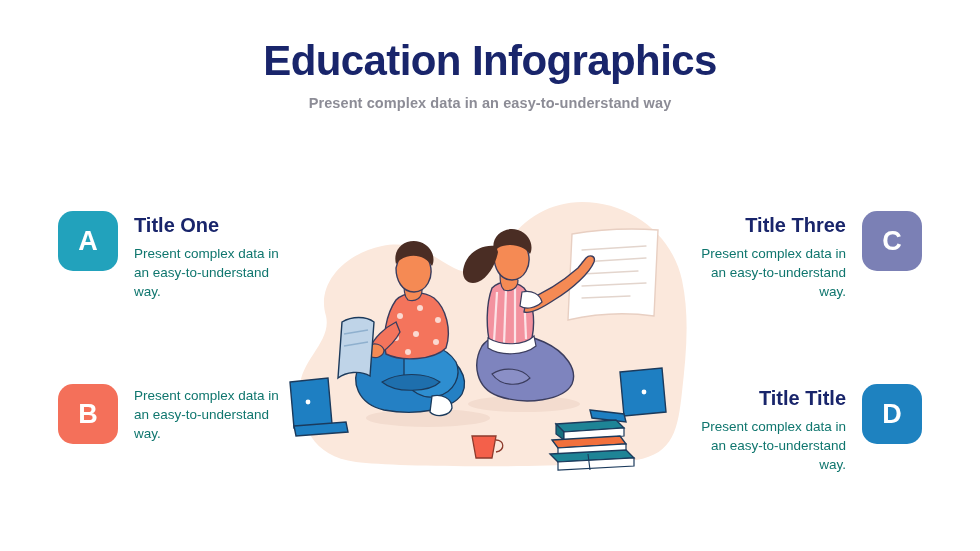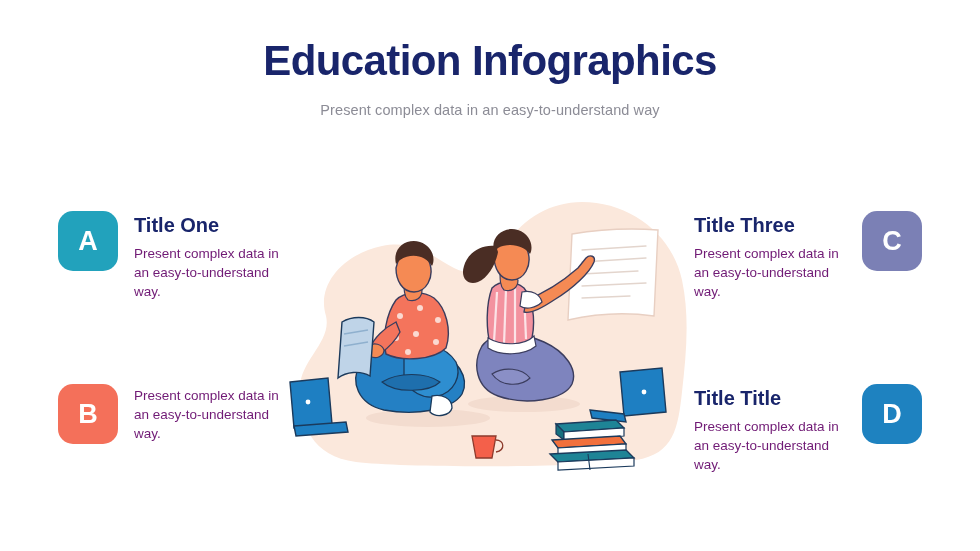--- a/index.html
+++ b/index.html
@@ -36,23 +36,23 @@
 
   .slide-title {
     font-size: 42px;
     font-weight: 700;
     color: #19256B;
     letter-spacing: -0.6px;
     line-height: 1.08;
   }
 
   .slide-subtitle {
-    margin-top: 19px;
+    margin-top: 12px;
     font-size: 14.5px;
-    font-weight: 400;
+    font-weight: 700;
     color: #8C8C96;
     letter-spacing: 0.1px;
   }
 
   
   .item {
     position: absolute;
     display: flex;
     align-items: flex-start;
     gap: 16px;
@@ -76,34 +76,34 @@
     font-weight: 700;
     line-height: 1;
   }
 
   .item-text {
     width: 152px;
     padding-top: 2px;
   }
 
   .item-c .item-text,
-  .item-d .item-text { text-align: left; margin-left: 32px; }
+  .item-d .item-text { text-align: right; margin-left: 32px; }
 
   .item-title {
     font-size: 20px;
     font-weight: 700;
     color: #19256B;
     line-height: 1.2;
     margin-bottom: 7px;
   }
 
   .item-desc {
     font-size: 13.5px;
     font-weight: 400;
-    color: #701a75;
+    color: #0f766e;
     line-height: 1.42;
   }
 
   
   .illustration {
     position: absolute;
     left: 286px;
     top: 196px;
     width: 408px;
     height: 290px;

